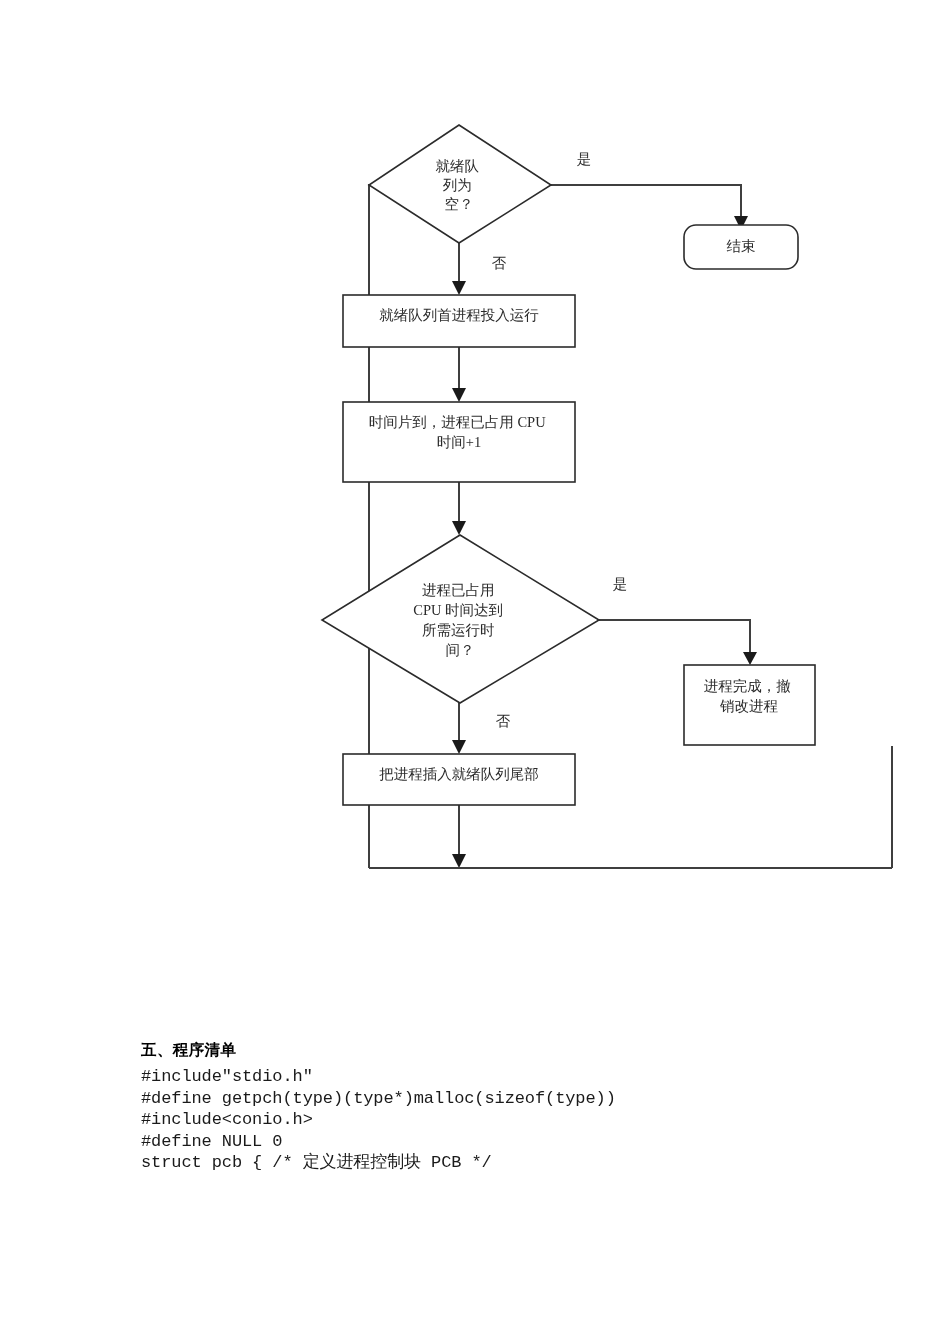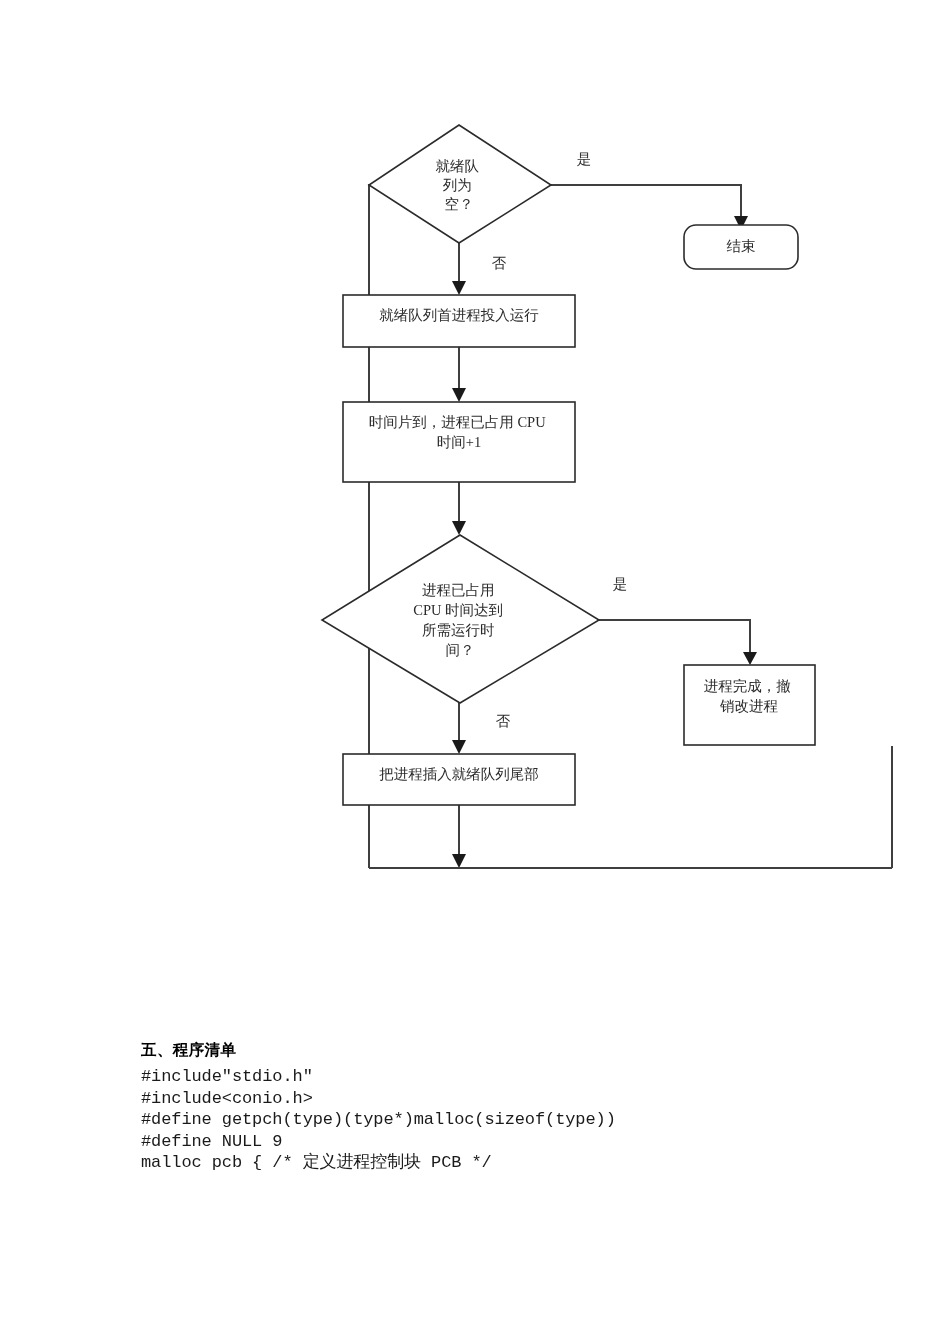--- a/index.html
+++ b/index.html
@@ -162,19 +162,19 @@
       <text class="fc-yn" x="483" y="268">否</text>
       <text class="fc-yn" x="604" y="589">是</text>
       <text class="fc-yn" x="487" y="726">否</text>
 
     </svg>
   </div>
 
   <div id="listing">
     <div id="listing-heading">五、程序清单</div>
     <div class="code-line">#include″stdio.h″</div>
+    <div class="code-line">#define getpch(type)(type*)malloc(sizeof(type))</div>
     <div class="code-line">#include&lt;conio.h&gt;</div>
-    <div class="code-line">#define getpch(type)(type*)malloc(sizeof(type))</div>
-    <div class="code-line">#define NULL 9</div>
-    <div class="code-line">malloc pcb { /* 定义进程控制块 PCB */</div>
+    <div class="code-line">#define NULL 0</div>
+    <div class="code-line">struct pcb { /* 定义进程控制块 PCB */</div>
   </div>
 
 </div>
 
 </body></html>

